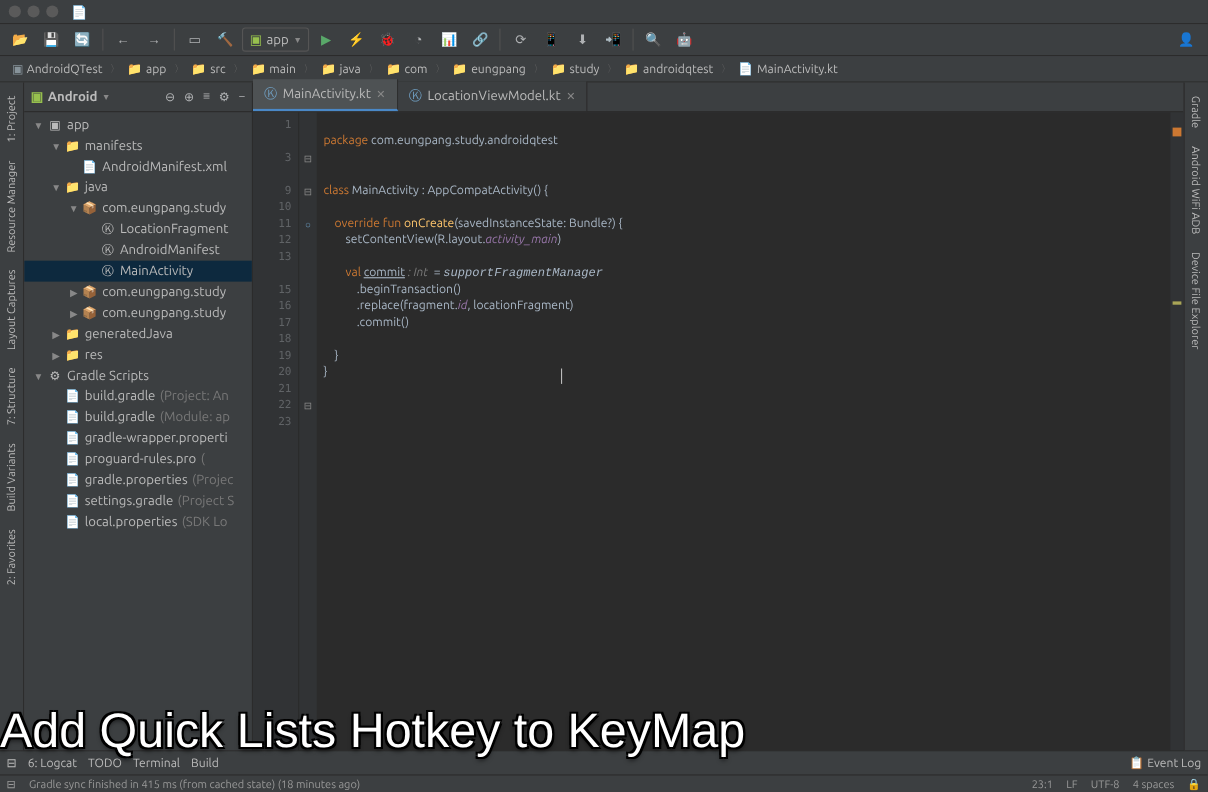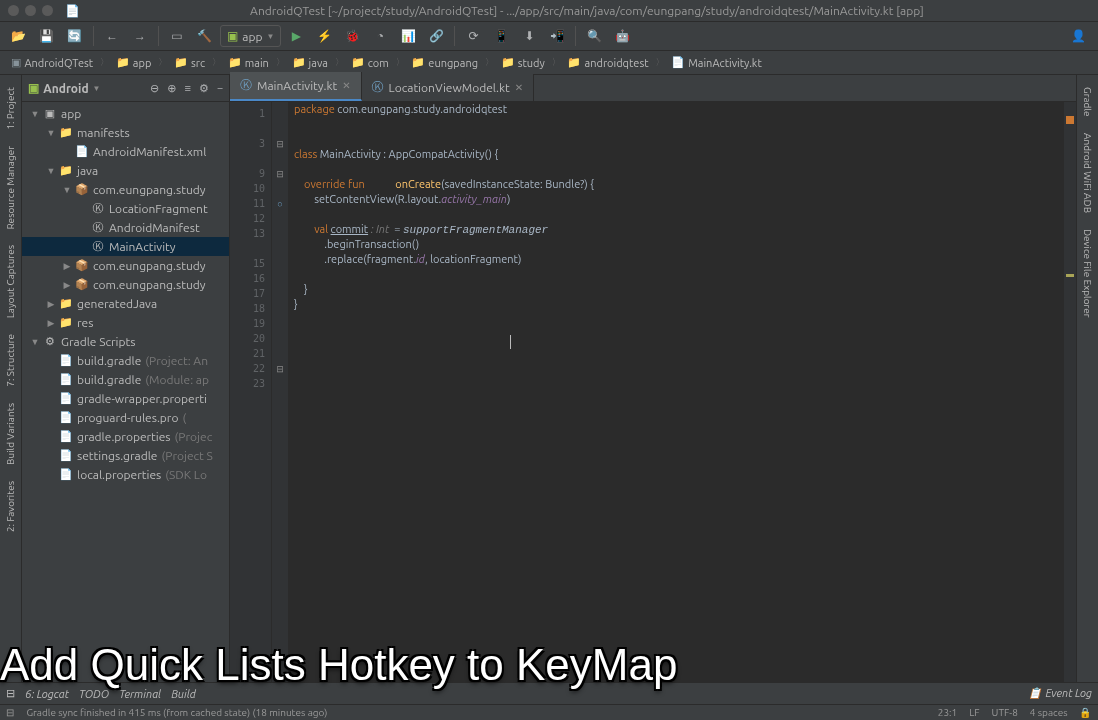--- a/index.html
+++ b/index.html
@@ -51,59 +51,58 @@
 .editor-tab { padding: 5px 10px; display: flex; align-items: center; gap: 5px; font-size: 12px; background: #3c3f41; color: #bbb; cursor: pointer; border-right: 1px solid #2b2b2b; }
 .editor-tab.active { background: #4e5254; border-bottom: 2px solid #4a88c7; }
 .tab-close { color: #888; font-size: 10px; cursor: pointer; }
 
 .editor-body { display: flex; flex: 1; position: relative; }
 .gutter-line { width: 42px; background: #313335; border-right: 1px solid #2b2b2b; padding-top: 4px; }
 .gutter-line-row { height: 15px; text-align: right; padding-right: 6px; font-size: 10px; color: #606366; font-family: 'Menlo', monospace; line-height: 15px; }
 .gutter-icons { width: 16px; background: #313335; padding-top: 4px; }
 .gutter-icon-row { height: 15px; display: flex; align-items: center; justify-content: center; font-size: 9px; }
 
-.code-area { flex: 1; padding: 0 6px 0 6px; font-family: 'Menlo', 'Consolas', monospace; font-size: 11px; line-height: 15px; color: #a9b7c6; position: relative; }
+.code-area { flex: 1; padding: 19px 6px 0 6px; font-family: 'Menlo', 'Consolas', monospace; font-size: 11px; line-height: 15px; color: #a9b7c6; position: relative; }
 .code-line { height: 15px; white-space: pre; }
 .kw { color: #cc7832; }
-.fn { color: #ffc66d; margin-left: 28px; }
+.fn { color: #ffc66d; }
 .decl { color: #9876aa; font-style: italic; text-align: right; }
 .cmt { color: #808080; }
 .hint { color: #787878; font-style: italic; }
 .it { font-style: italic; font-family: Liberation Mono, monospace; }
 .und { text-decoration: underline; }
 
 .cursor-mark { position: absolute; left: 222px; top: 233px; width: 1px; height: 14px; background: #bbb; }
 
 
 .editor-marker { width: 12px; background: #313335; }
 .right-gutter { width: 22px; background: #3c3f41; border-left: 1px solid #2b2b2b; display: flex; flex-direction: column; align-items: center; padding-top: 4px; }
 
 
 .bottom-bar { height: 22px; background: #3c3f41; display: flex; align-items: center; border-top: 1px solid #2b2b2b; padding: 0 6px; font-size: 11px; gap: 10px; }
-.bottom-btn { display: flex; align-items: flex-start; gap: 3px; cursor: pointer; color: #bbb; font-style: italic; }
+.bottom-btn { display: flex; align-items: flex-end; gap: 3px; cursor: pointer; color: #bbb; }
 .bottom-spacer { flex: 1; }
 
 
 .status-bar { height: 16px; background: #3c3f41; display: flex; align-items: center; border-top: 1px solid #2b2b2b; padding: 0 6px; font-size: 10px; color: #999; gap: 12px; }
 .status-spacer { flex: 1; }
 
 
 .caption-overlay { position: absolute; bottom: 30px; left: 0; right: 0; font-size: 44px; font-weight: 400; color: #fff; text-shadow: -2px -2px 0 #000, 2px -2px 0 #000, -2px 2px 0 #000, 2px 2px 0 #000, 0 3px 5px rgba(0,0,0,0.8); pointer-events: none; font-family: -apple-system, sans-serif; }
 </style>
 </head>
 <body>
 
 <div class="title-bar">
   <div class="traffic-lights">
     <div class="traffic-light"></div>
     <div class="traffic-light"></div>
     <div class="traffic-light"></div>
   </div>
   <span style="margin-right:4px;">📄</span>
-  <div class="title-text">AndroidQTest [~/project/study/AndroidQTest] - .../app/src/main/java/com/eungpang/study/androidqtest/MainActivity.kt [app]</div>
 </div>
 
 <div class="toolbar">
   <div class="tool-btn">📂</div>
   <div class="tool-btn">💾</div>
   <div class="tool-btn">🔄</div>
   <div class="tool-sep"></div>
   <div class="tool-btn">←</div>
   <div class="tool-btn">→</div>
   <div class="tool-sep"></div>
@@ -390,20 +389,21 @@
           <div class="code-line"></div>
           <div class="code-line"></div>
           <div class="code-line"><span class="kw">class</span><span> MainActivity : AppCompatActivity() {</span></div>
           <div class="code-line"></div>
           <div class="code-line"><span>    </span><span class="kw">override</span><span> </span><span class="kw">fun</span><span> </span><span class="fn">onCreate</span><span>(savedInstanceState: Bundle?) {</span></div>
           <div class="code-line"><span>        setContentView(R.layout.</span><span class="decl">activity_main</span><span>)</span></div>
           <div class="code-line"></div>
           <div class="code-line"><span>        </span><span class="kw">val</span><span> </span><span class="und">commit</span><span> </span><span class="hint">: Int </span><span> = </span><span class="it">supportFragmentManager</span></div>
           <div class="code-line"><span>            .beginTransaction()</span></div>
           <div class="code-line"><span>            .replace(fragment.</span><span class="decl">id</span><span>, locationFragment)</span></div>
+          <div class="code-line"><span>            .commit()</span></div>
           <div class="code-line"></div>
           <div class="code-line"><span>    }</span></div>
           <div class="code-line"><span>}</span></div>
           <div class="code-line"></div>
         </div>
       <div class="editor-marker">
         <div style="background:#cc7832;height:8px;margin:14px 2px 0;"></div>
         <div style="background:#a9a557;height:3px;margin:150px 2px 0;"></div>
       </div>
     </div>

